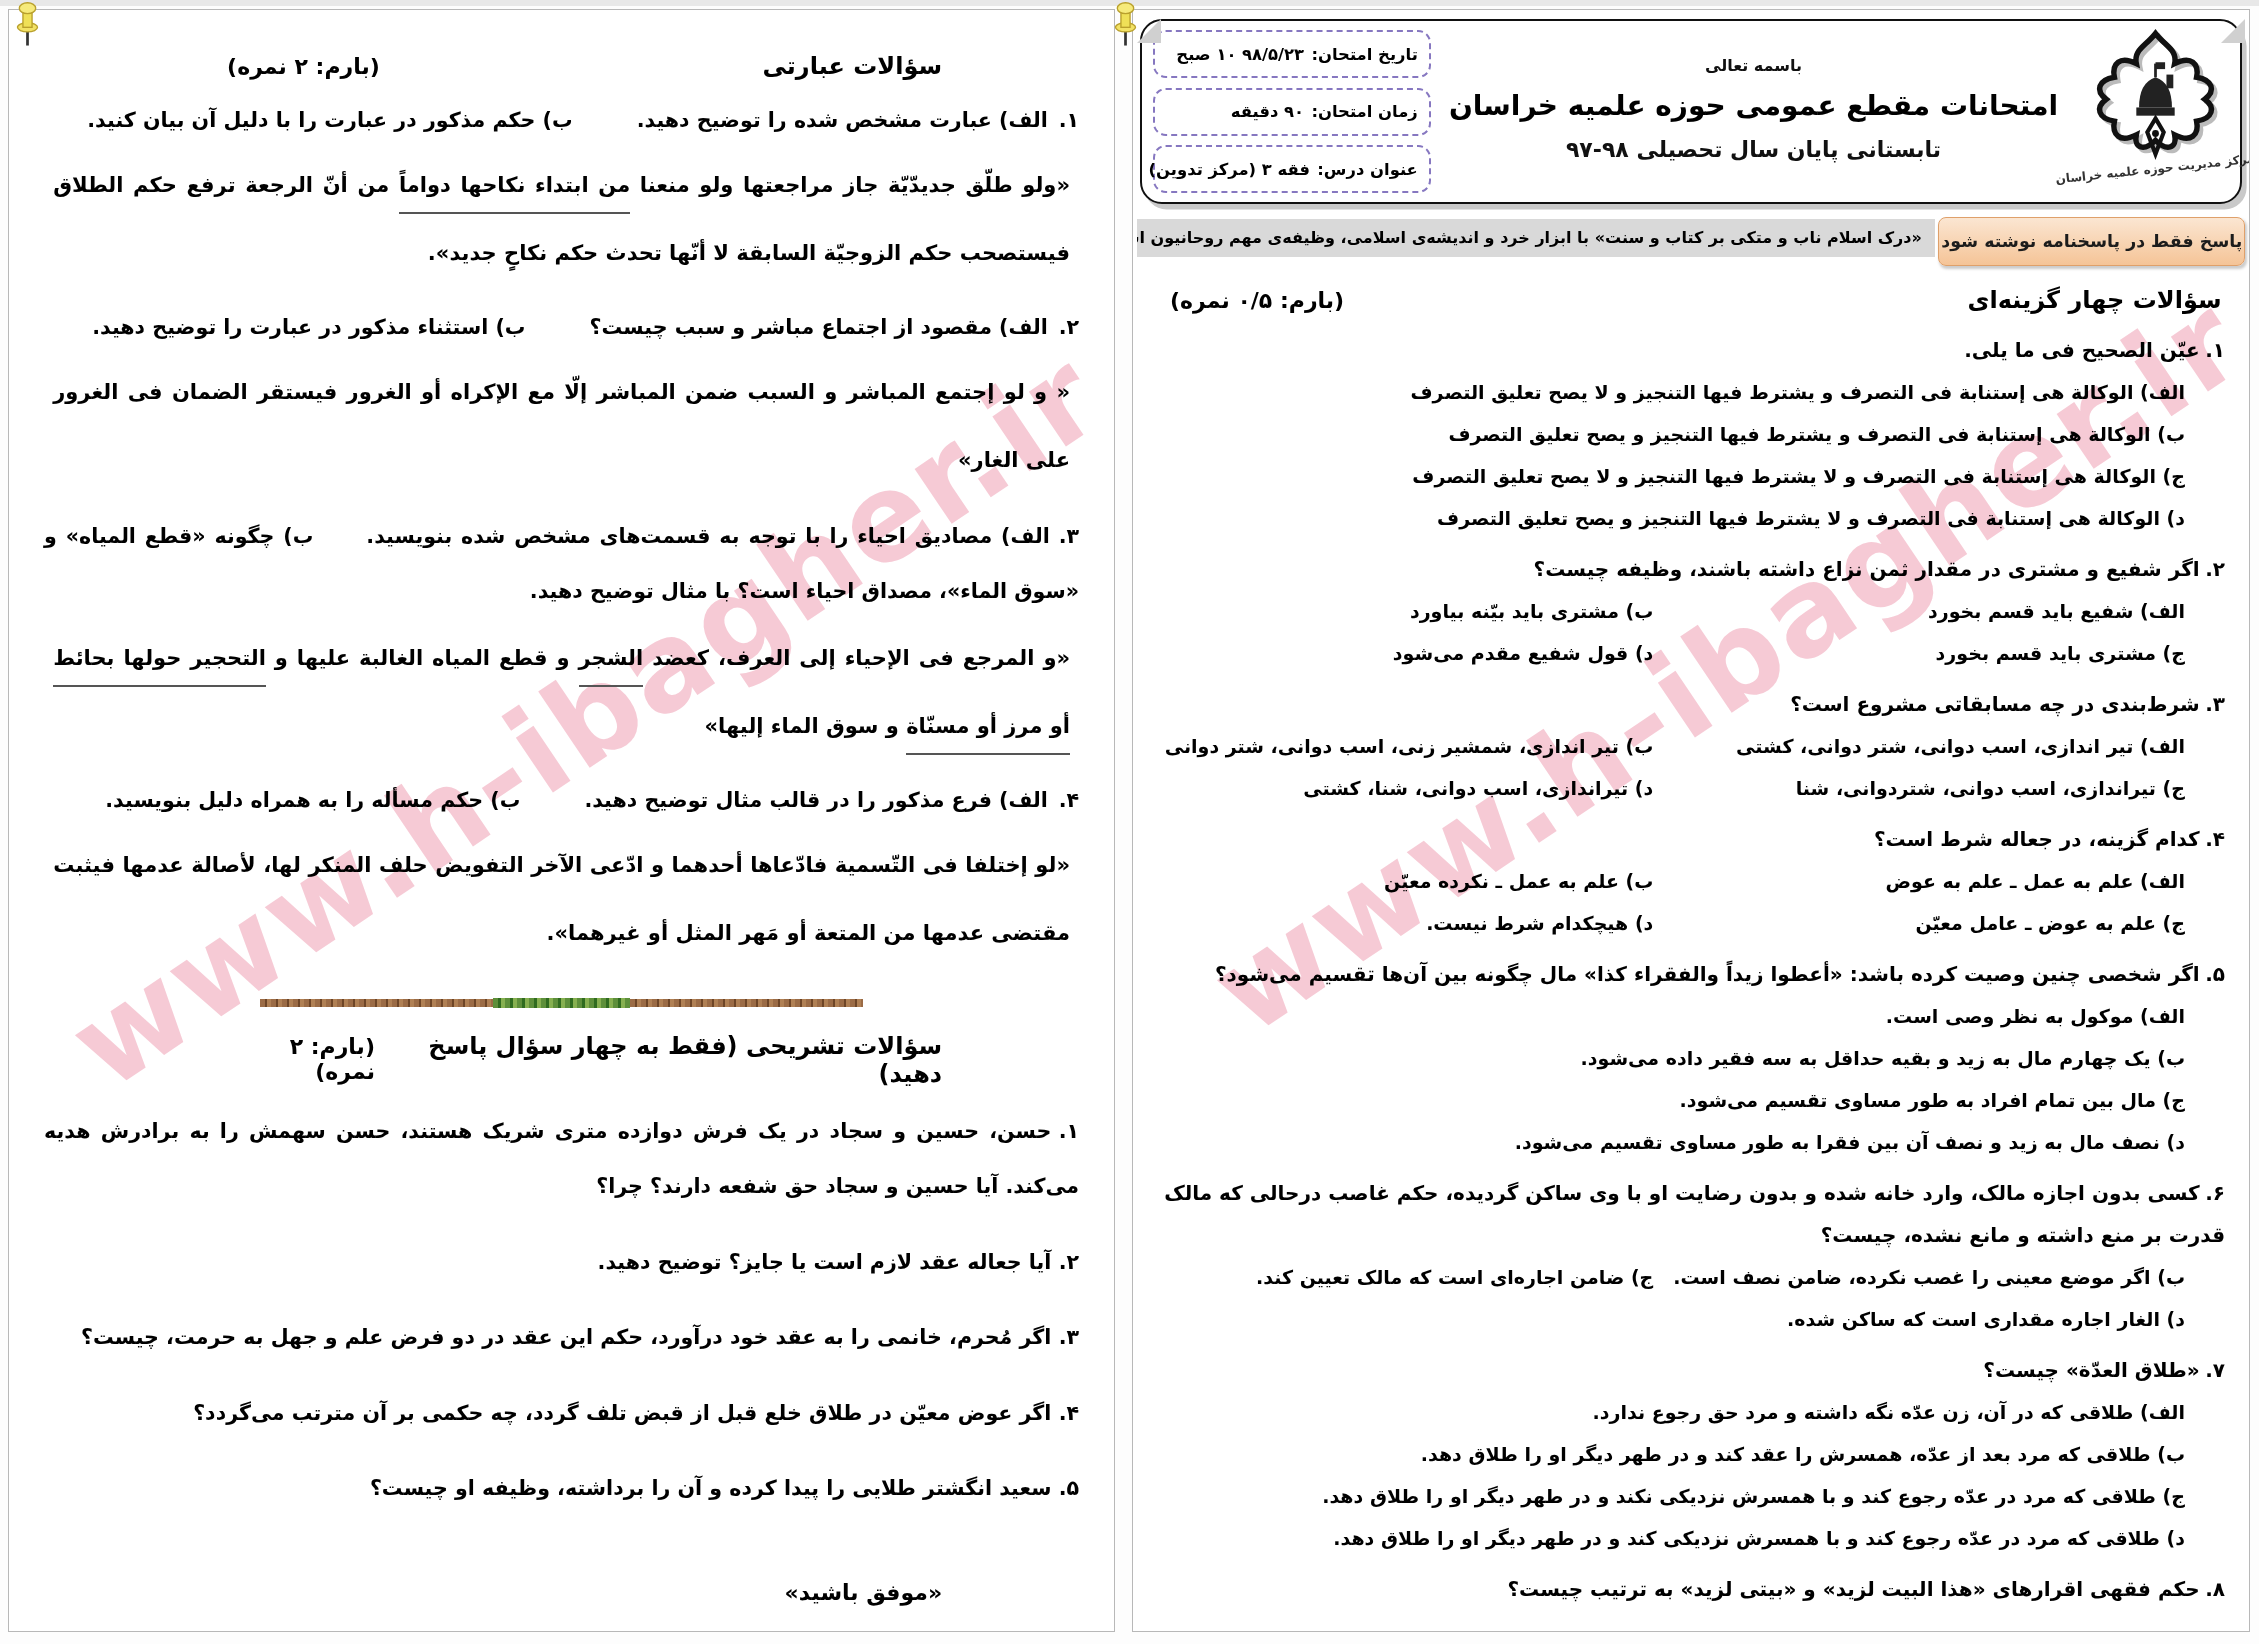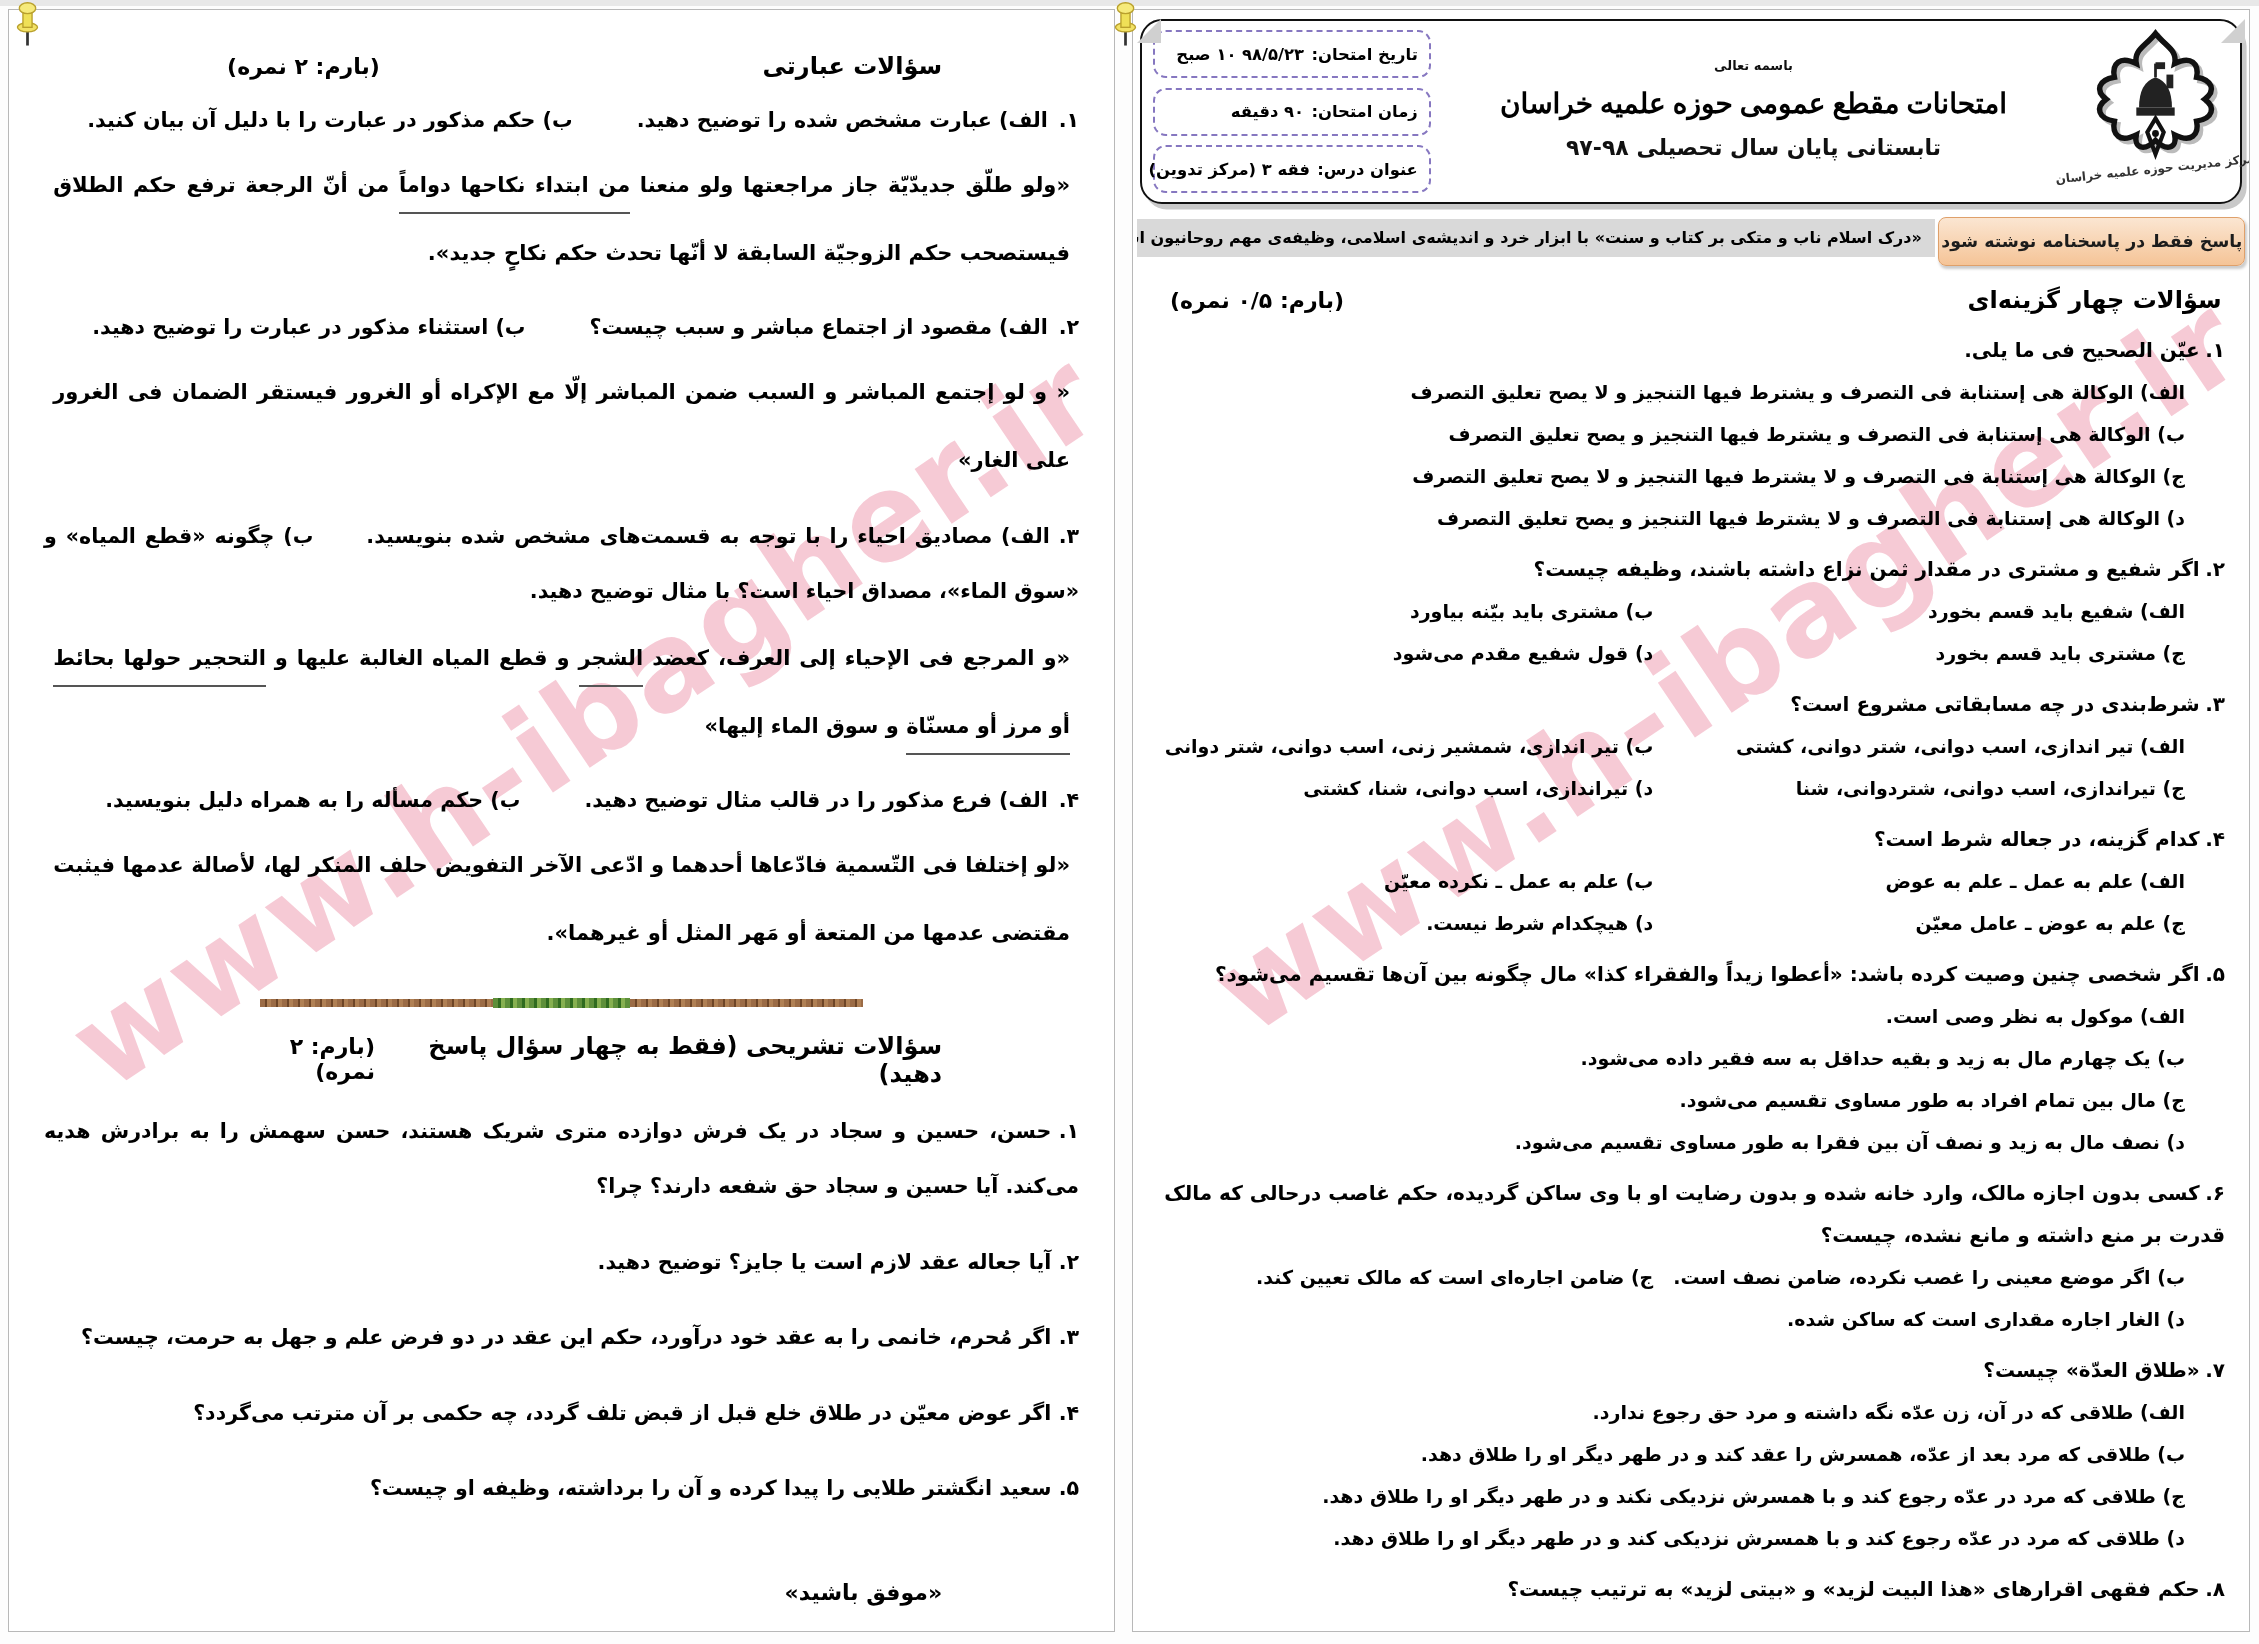--- a/index.html
+++ b/index.html
@@ -29,22 +29,22 @@
   .header-box{position:relative;margin:9.1px 7.3px 0 7.3px;height:185px;border:2.7px solid #111;border-radius:22px;
       background:#fff;box-shadow:4.6px 5.5px 0 #c9c9c9;display:flex;flex-direction:row;align-items:stretch;}
   .fold{position:absolute;width:0;height:0;border-style:solid;}
   .fold-tr{top:-2.7px;right:-5.5px;border-width:0 0 24px 24px;border-color:transparent transparent #d0d0d0 transparent;}
   .fold-tl{top:-2.7px;left:-5.5px;border-width:24px 24px 0 0;border-color:transparent #d0d0d0 transparent transparent;}
 
   .logo-wrap{width:169px;display:flex;flex-direction:column;align-items:center;justify-content:flex-start;padding-top:7.3px;}
   .logo-caption{font-size:12px;font-weight:bold;color:#333;transform:rotate(-6deg);margin-top:-3.7px;white-space:nowrap;}
 
   .header-center{flex:1;display:flex;flex-direction:column;align-items:center;justify-content:center;gap:14.6px;padding-bottom:5.5px;}
-  .bismillah{font-size:13px;font-weight:600;color:#111;}
-  .header-title{font-size:28px;font-weight:bold;color:#000;font-family:Liberation Serif, serif;}
+  .bismillah{font-size:16px;font-weight:600;color:#111;}
+  .header-title{font-size:28px;font-weight:bold;color:#000;}
   .header-subtitle{font-size:22px;font-weight:bold;color:#111;}
 
   .info-col{width:294px;display:flex;flex-direction:column;justify-content:space-between;padding:9.1px 5.5px 9.1px 11px;}
   .info-box{border:2.3px dashed #8677c0;border-radius:12.8px;background:#fff;padding:5.5px 11px;
       display:flex;align-items:center;justify-content:flex-start;gap:7.3px;min-height:48px;}
   .info-label{font-size:16.4px;font-weight:bold;color:#000;white-space:nowrap;}
   .info-value{font-size:16.4px;font-weight:bold;color:#000;white-space:nowrap;}
 
   
   .quote-row{display:flex;flex-direction:row-reverse;align-items:flex-start;margin:12.8px 3.7px 0 3.7px;gap:3.7px;}

